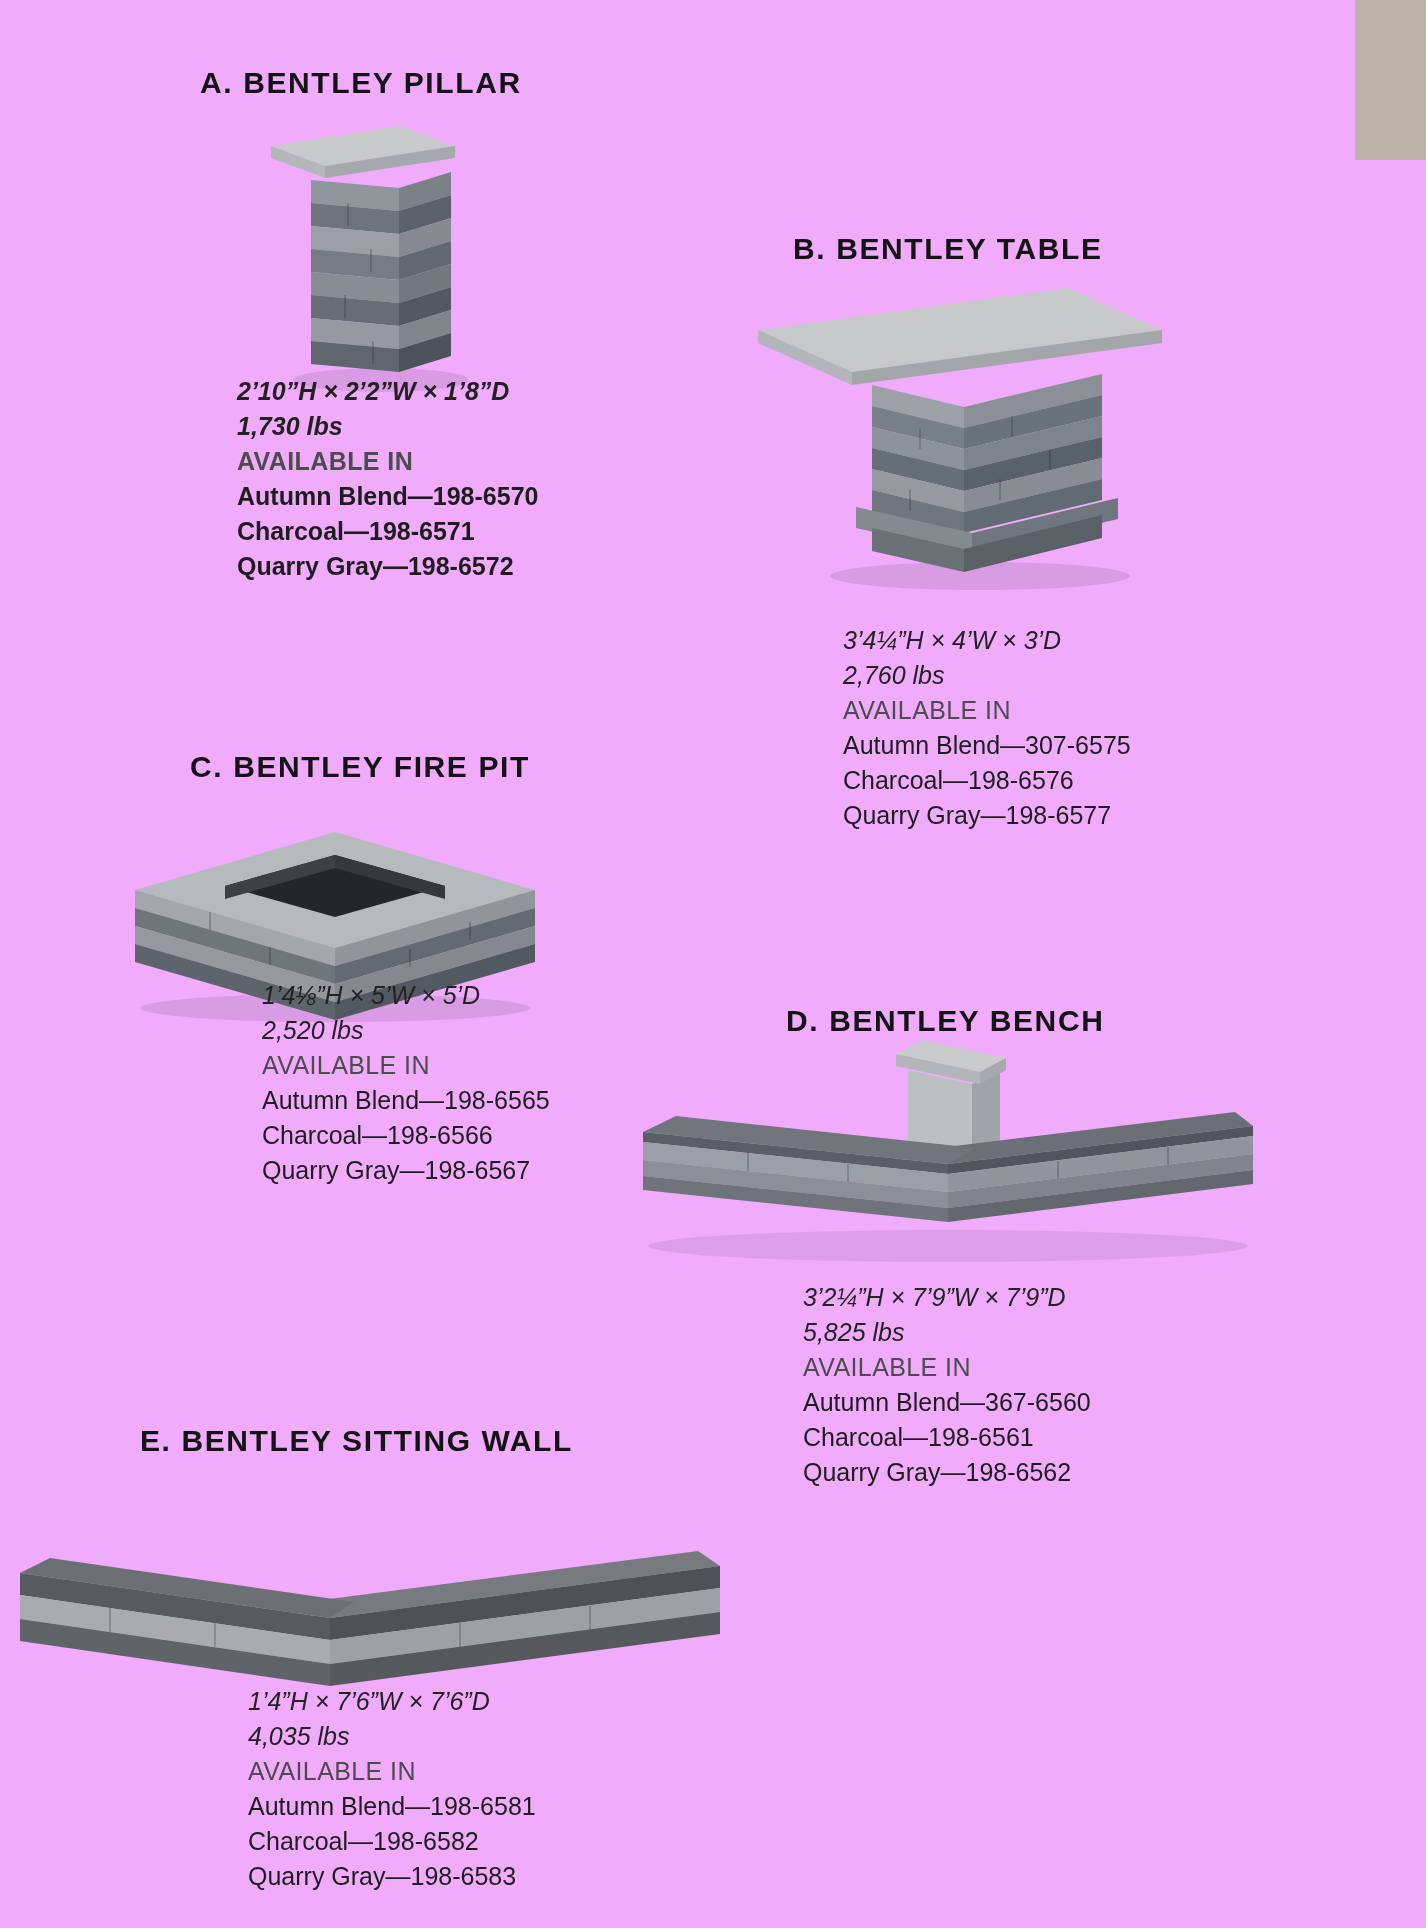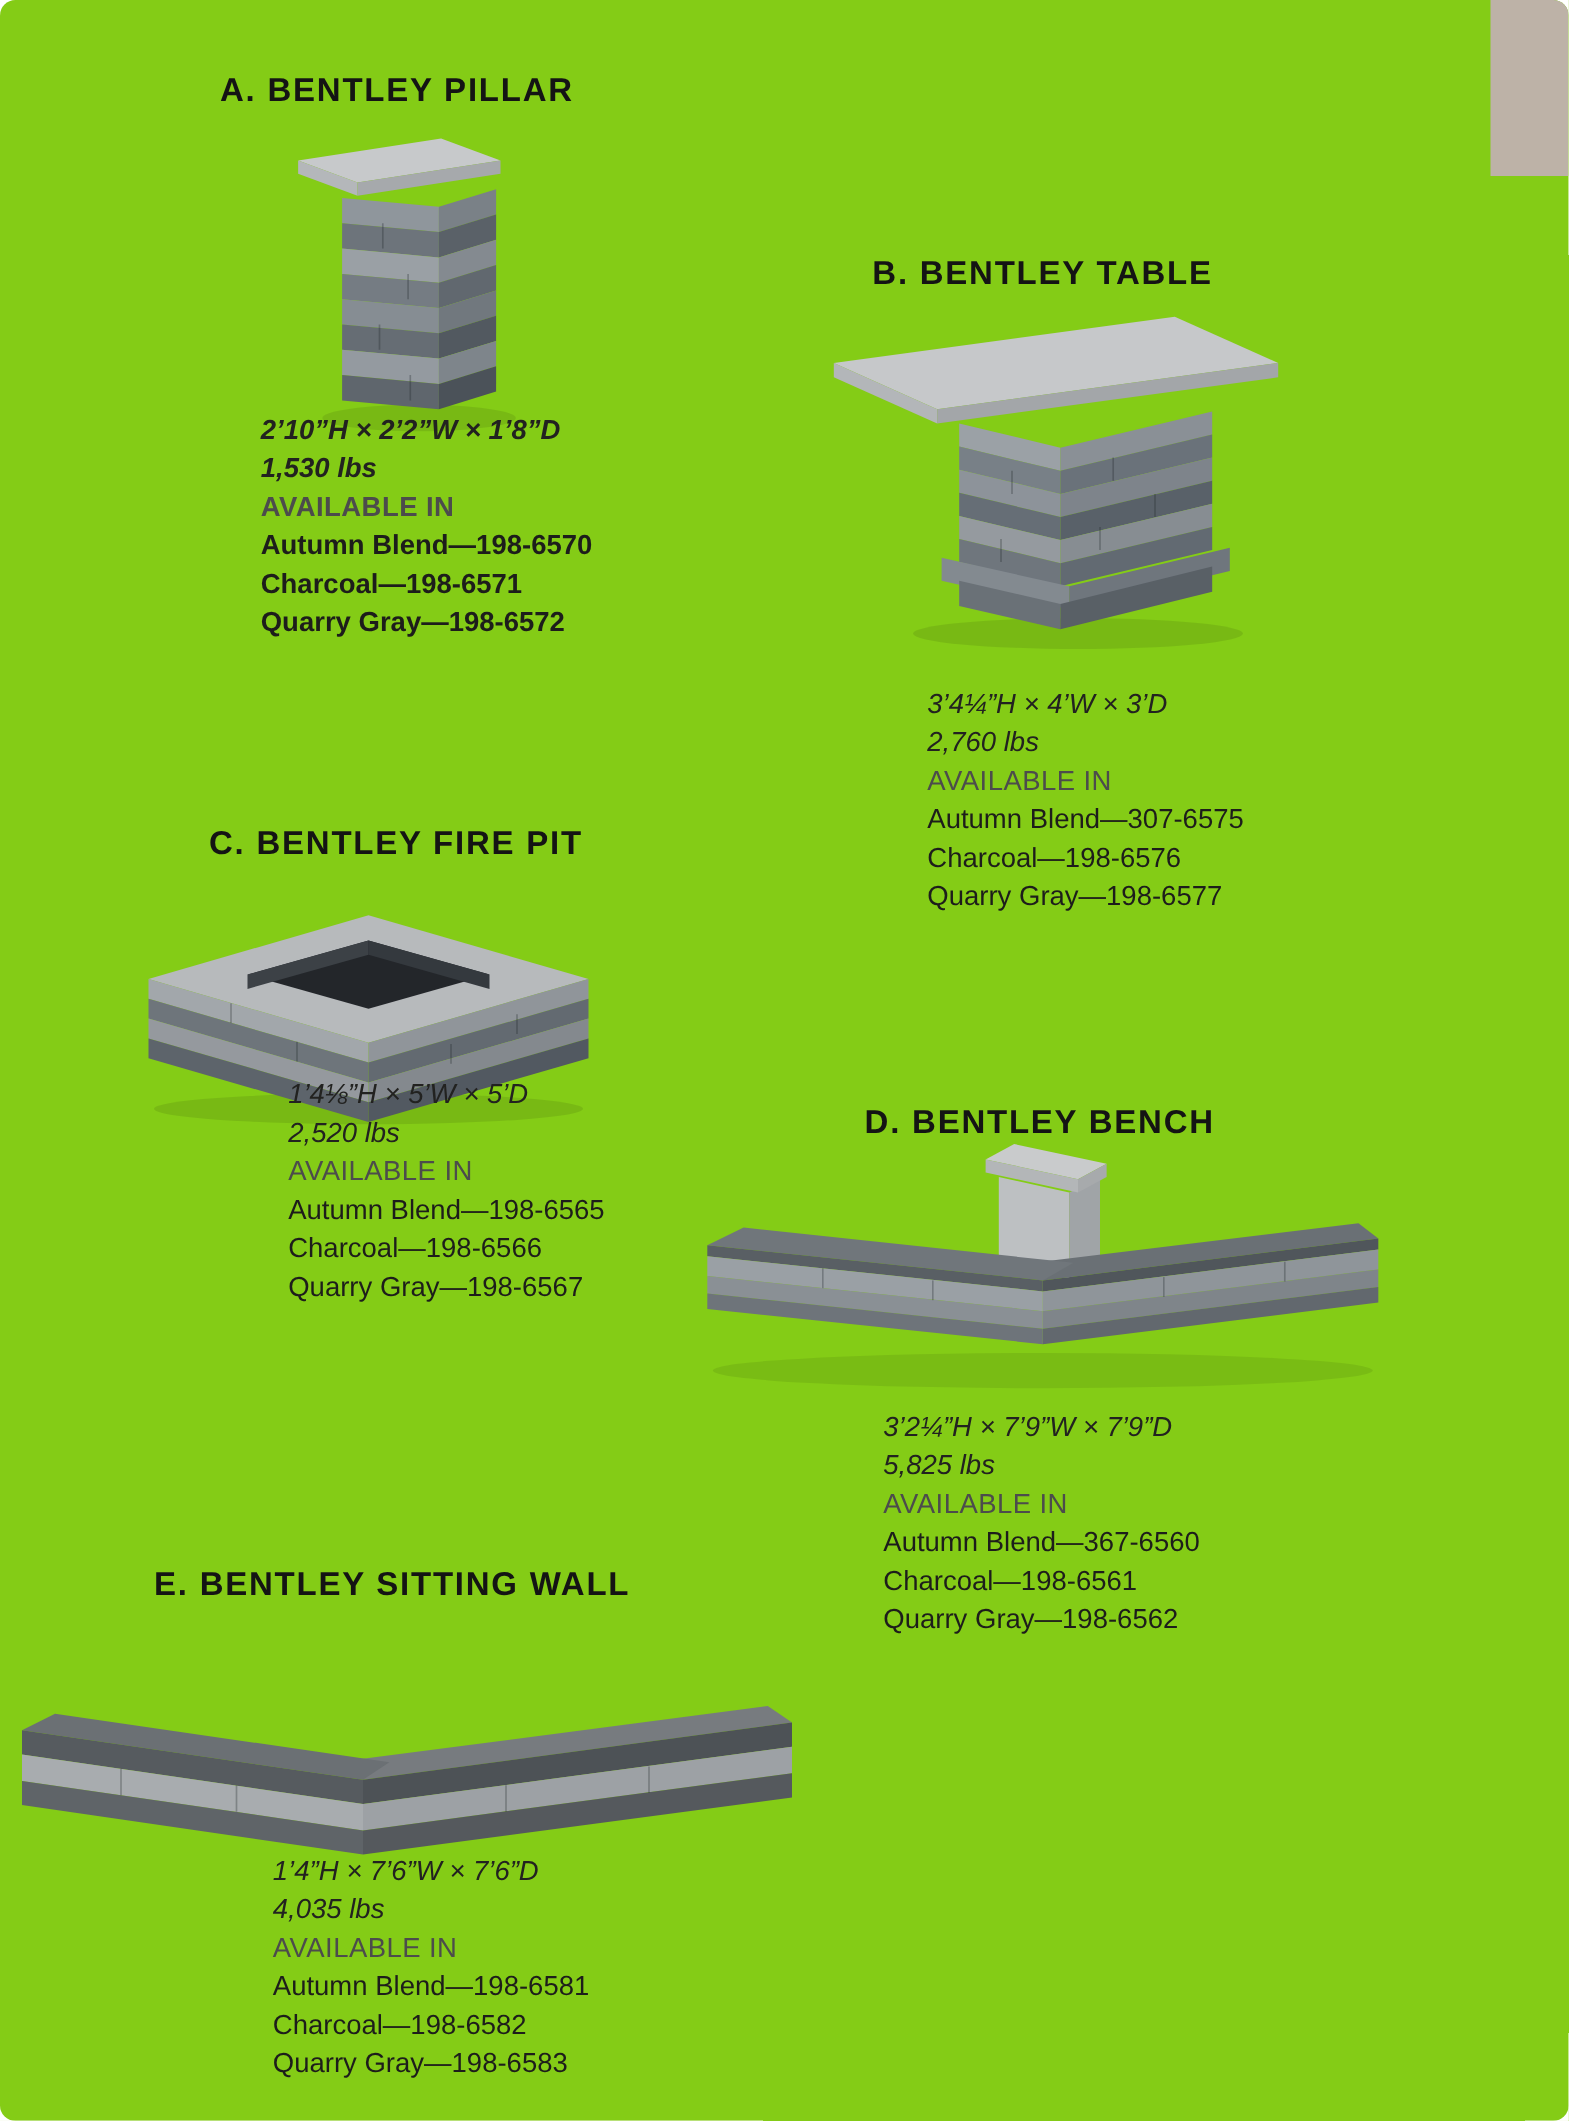--- a/index.html
+++ b/index.html
@@ -1,24 +1,23 @@
 <!DOCTYPE html>
 <html><head>
 <meta charset="utf-8">
 <style>
   html,body{margin:0;padding:0;background:#ffffff;}
   .page{
     position:relative;
     width:1426px;
     height:1928px;
-    background:#84cc16;
+    background:#f0abfc;
     font-family:"Liberation Sans", sans-serif;
     color:#1c1c1a;
     overflow:hidden;
-    border-radius:14px;
   }
   .accent-bar{
     position:absolute;
     background:#bdb2a7;
   }
   .product-title{
     position:absolute;
     margin:0;
     font-size:30px;
     font-weight:700;
@@ -83,21 +82,21 @@
       <line x1="120" y1="229" x2="120" y2="252" stroke="rgba(30,35,40,0.3)" stroke-width="1.5"></line>
 
       <polygon points="18,34 148,14 202,34 72,54" fill="#c7c9cb"></polygon>
       <polygon points="18,34 72,54 72,66 18,46" fill="#b4b7ba"></polygon>
       <polygon points="72,54 202,34 202,46 72,66" fill="#a6a9ac"></polygon>
     </svg>
   </div>
 
   <div class="specs" style="left:237px;top:374px;font-weight:bold;">
     <div class="dim">2’10”H × 2’2”W × 1’8”D</div>
-    <div class="wt">1,530 lbs</div>
+    <div class="wt">1,730 lbs</div>
     <div class="avail">AVAILABLE IN</div>
     <div class="col">Autumn Blend—198-6570</div>
     <div class="col">Charcoal—198-6571</div>
     <div class="col">Quarry Gray—198-6572</div>
   </div>
 
   <h2 class="product-title" style="left:793px;top:232px;">B. BENTLEY TABLE</h2>
 
   <div class="figure" style="left:750px;top:278px;">
     <svg width="420" height="320" viewBox="0 0 420 320" aria-hidden="true">

